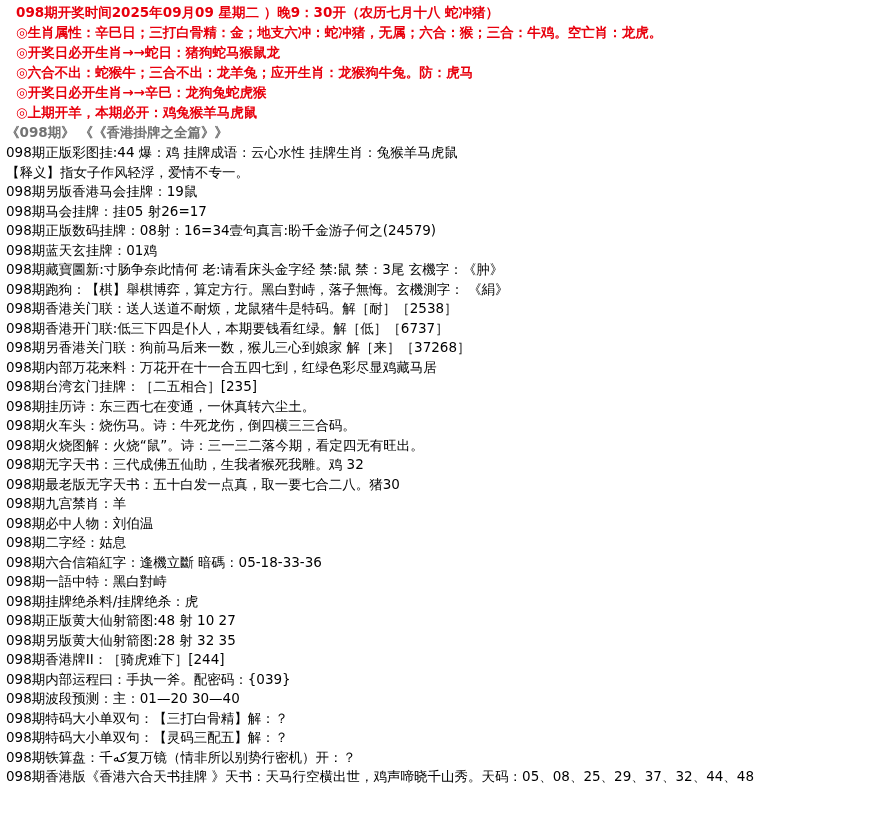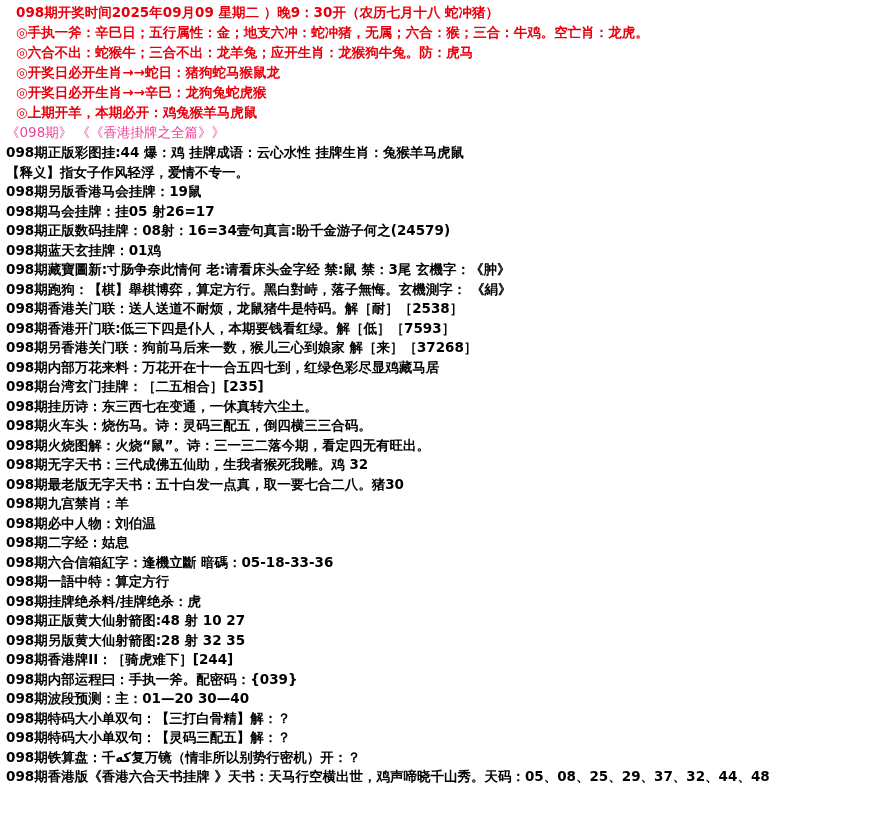--- a/index.html
+++ b/index.html
@@ -19,77 +19,76 @@
     width: 896px;
     padding: 2px 0 0 0;
     box-sizing: border-box;
   }
   .line {
     padding: 0 4px 0 6px;
     white-space: nowrap;
     overflow: hidden;
     line-height: 19.5px;
     height: 19.5px;
-    font-weight: bold;
   }
   .header-line {
     color: #e8000d;
     font-weight: bold;
     line-height: 20px;
     height: 20px;
     padding-left: 16px;
   }
   .title-line {
-    color: #ec4899;
-    font-weight: normal;
+    color: #737373;
+    font-weight: bold;
     line-height: 21px;
     height: 21px;
   }
 </style>
 </head>
 <body>
 
 <div class="page">
 
   <div class="line header-line">098期开奖时间2025年09月09 星期二 ）晚9：30开（农历七月十八 蛇冲猪）</div>
-  <div class="line header-line">◎手执一斧：辛巳日；五行属性：金；地支六冲：蛇冲猪，无属；六合：猴；三合：牛鸡。空亡肖：龙虎。</div>
+  <div class="line header-line">◎生肖属性：辛巳日；三打白骨精：金；地支六冲：蛇冲猪，无属；六合：猴；三合：牛鸡。空亡肖：龙虎。</div>
+  <div class="line header-line">◎开奖日必开生肖→→蛇日：猪狗蛇马猴鼠龙</div>
   <div class="line header-line">◎六合不出：蛇猴牛；三合不出：龙羊兔；应开生肖：龙猴狗牛兔。防：虎马</div>
-  <div class="line header-line">◎开奖日必开生肖→→蛇日：猪狗蛇马猴鼠龙</div>
   <div class="line header-line">◎开奖日必开生肖→→辛巳：龙狗兔蛇虎猴</div>
   <div class="line header-line">◎上期开羊，本期必开：鸡兔猴羊马虎鼠</div>
 
   <div class="line title-line">
     <span>《098期》</span>
     <span>《《香港掛牌之全篇》》</span>
   </div>
 
   <div>
     <div class="line">098期正版彩图挂:44  爆：鸡  挂牌成语：云心水性  挂牌生肖：兔猴羊马虎鼠</div>
     <div class="line">【释义】指女子作风轻浮，爱情不专一。</div>
     <div class="line">098期另版香港马会挂牌：19鼠</div>
     <div class="line">098期马会挂牌：挂05  射26=17</div>
     <div class="line">098期正版数码挂牌：08射：16=34壹句真言:盼千金游子何之(24579)</div>
     <div class="line">098期蓝天玄挂牌：01鸡</div>
     <div class="line">098期藏寶圖新:寸肠争奈此情何  老:请看床头金字经  禁:鼠  禁：3尾  玄機字：《肿》</div>
     <div class="line">098期跑狗：【棋】舉棋博弈，算定方行。黑白對峙，落子無悔。玄機測字： 《絹》</div>
     <div class="line">098期香港关门联：送人送道不耐烦，龙鼠猪牛是特码。解［耐］［2538］</div>
-    <div class="line">098期香港开门联:低三下四是仆人，本期要钱看红绿。解［低］［7593］</div>
+    <div class="line">098期香港开门联:低三下四是仆人，本期要钱看红绿。解［低］［6737］</div>
     <div class="line">098期另香港关门联：狗前马后来一数，猴儿三心到娘家  解［来］［37268］</div>
     <div class="line">098期内部万花来料：万花开在十一合五四七到，红绿色彩尽显鸡藏马居</div>
     <div class="line">098期台湾玄门挂牌：［二五相合］[235]</div>
     <div class="line">098期挂历诗：东三西七在变通，一休真转六尘土。</div>
-    <div class="line">098期火车头：烧伤马。诗：灵码三配五，倒四横三三合码。</div>
+    <div class="line">098期火车头：烧伤马。诗：牛死龙伤，倒四横三三合码。</div>
     <div class="line">098期火烧图解：火烧“鼠”。诗：三一三二落今期，看定四无有旺出。</div>
     <div class="line">098期无字天书：三代成佛五仙助，生我者猴死我雕。鸡 32</div>
     <div class="line">098期最老版无字天书：五十白发一点真，取一要七合二八。猪30</div>
     <div class="line">098期九宫禁肖：羊</div>
     <div class="line">098期必中人物：刘伯温</div>
     <div class="line">098期二字经：姑息</div>
     <div class="line">098期六合信箱紅字：逢機立斷  暗碼：05-18-33-36</div>
-    <div class="line">098期一語中特：算定方行</div>
+    <div class="line">098期一語中特：黑白對峙</div>
     <div class="line">098期挂牌绝杀料/挂牌绝杀：虎</div>
     <div class="line">098期正版黄大仙射箭图:48  射  10  27</div>
     <div class="line">098期另版黄大仙射箭图:28  射  32  35</div>
     <div class="line">098期香港牌ⅠⅠ：［骑虎难下］[244]</div>
     <div class="line">098期内部运程曰：手执一斧。配密码：{039}</div>
     <div class="line">098期波段预测：主：01—20  30—40</div>
     <div class="line">098期特码大小单双句：【三打白骨精】解：？</div>
     <div class="line">098期特码大小单双句：【灵码三配五】解：？</div>
     <div class="line">098期铁算盘：千که复万镜（情非所以别势行密机）开：？</div>
     <div class="line">098期香港版《香港六合天书挂牌 》天书：天马行空横出世，鸡声啼晓千山秀。天码：05、08、25、29、37、32、44、48</div>

